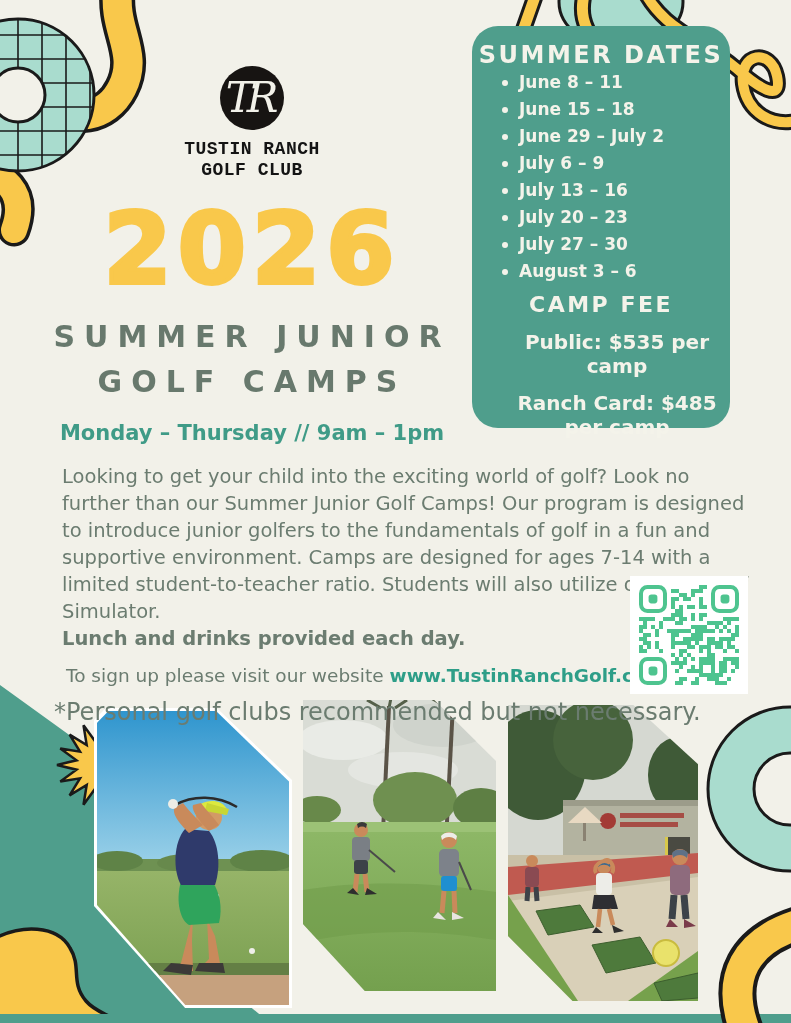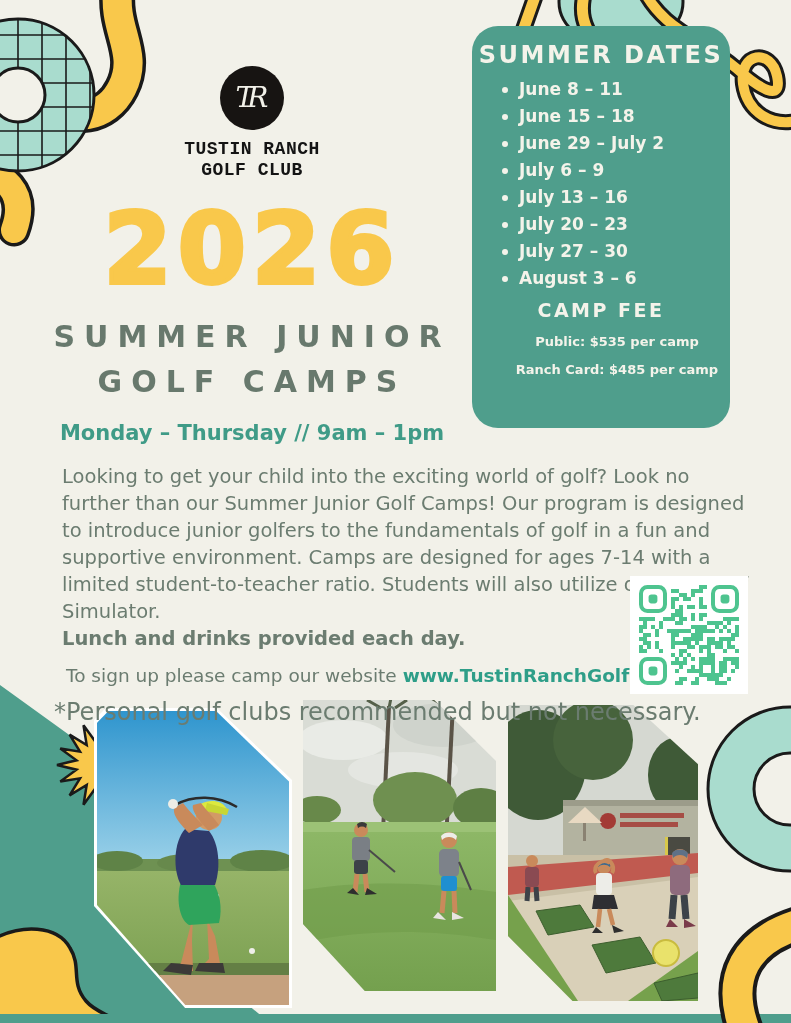--- a/index.html
+++ b/index.html
@@ -13,37 +13,37 @@
   #decor-top-right{right:0;top:0;z-index:1;}
   #decor-bottom-left{left:0;bottom:0;z-index:1;}
   #decor-bottom-right{right:0;bottom:0;z-index:4;}
   .bottom-bar{position:absolute;left:0;bottom:0;width:791px;height:9px;background:#4F9E8C;z-index:3;}
 
   
   .left-col{position:absolute;left:32px;top:66px;width:440px;text-align:center;z-index:5;}
   .logo-circle{width:64px;height:64px;background:#171412;border-radius:50%;
                margin:0 auto 9px;display:flex;align-items:center;justify-content:center;}
   .logo-monogram{color:#F2F1E9;font-family:"DejaVu Serif","Liberation Serif",serif;
-                 font-style:italic;font-size:28px;letter-spacing:-7px;padding-right:7px;line-height:1;}
+                 font-style:italic;font-size:42px;letter-spacing:-7px;padding-right:7px;line-height:1;}
   .logo-name{font-family:Liberation Mono, monospace;font-weight:700;font-size:18px;
              color:#141414;letter-spacing:.5px;line-height:1.15;}
   .year{margin-top:20px;font-size:98px;font-weight:800;color:#F9C84B;letter-spacing:6px;
         line-height:1;-webkit-text-stroke:4px #F9C84B;}
   .title{margin-top:16px;font-size:30px;font-weight:800;color:#68796D;letter-spacing:9px;line-height:1.5;}
   .schedule{margin-top:17px;font-size:21px;font-weight:700;color:#3F9B87;}
 
   
   .panel{position:absolute;left:472px;top:26px;width:258px;height:402px;background:#4F9E8C;
          border-radius:26px;z-index:5;color:#F4F3EA;box-sizing:border-box;padding-top:15px;}
   .panel-heading{text-align:center;font-size:24px;font-weight:800;letter-spacing:2.5px;}
-  .dates{list-style:none;margin:11px 0 0;padding:0 0 0 30px;}
+  .dates{list-style:none;margin:4px 0 0;padding:0 0 0 30px;}
   .dates li{display:flex;gap:11px;font-size:17px;font-weight:600;margin-bottom:8px;line-height:19px;}
   .dates .dot{width:6px;height:6px;background:#F4F3EA;border-radius:50%;margin-top:7px;flex:none;}
-  .fee-heading{text-align:center;font-size:19px;font-weight:800;letter-spacing:2.5px;margin-top:11px;}
-  .fee-line{text-align:center;font-size:13px;font-weight:700;margin-top:13px;padding-left:32px;}
+  .fee-heading{text-align:center;font-size:22px;font-weight:800;letter-spacing:2.5px;margin-top:11px;}
+  .fee-line{text-align:center;font-size:20px;font-weight:700;margin-top:13px;padding-left:32px;}
 
   
   .body-block{position:absolute;left:62px;top:463px;width:692px;z-index:5;color:#6B7C70;}
   .paragraph{font-size:19.5px;line-height:27px;}
   .bold-line{font-size:19.5px;font-weight:700;line-height:27px;}
   .signup{font-size:18.5px;margin-top:13px;margin-left:4px;}
   .signup-link{color:#2E9E88;font-weight:700;text-decoration:none;margin-left:6px;cursor:pointer;}
   .note{font-size:24px;margin-top:12px;margin-left:-8px;}
 
   
@@ -173,21 +173,21 @@
       </ul>
     <div class="fee-heading">CAMP FEE</div>
     <div class="fee-line">Public: $535 per camp</div>
     <div class="fee-line">Ranch Card: $485 per camp</div>
   </div>
 
   <div class="body-block">
     <div class="paragraph">Looking to get your child into the exciting world of golf? Look no further than our Summer Junior Golf Camps! Our program is designed to introduce junior golfers to the fundamentals of golf in a fun and supportive environment. Camps are designed for ages 7-14 with a limited student-to-teacher ratio. Students will also utilize our new Golf Simulator.</div>
     <div class="bold-line">Lunch and drinks provided each day.</div>
     <div class="signup">
-      <span>To sign up please camp our website</span><a class="signup-link">www.TustinRanchGolf.com</a>
+      <span>To sign up please visit our website</span><a class="signup-link">www.TustinRanchGolf.com</a>
     </div>
     <div class="note">*Personal golf clubs recommended but not necessary.</div>
   </div>
 
   <div class="qr">
     <svg id="qr-svg" width="100" height="100" viewBox="0 0 25 25">
         <rect x="15" y="0" width="1" height="1" fill="#4EC48F"></rect>
         <rect x="16" y="0" width="1" height="1" fill="#4EC48F"></rect>
         <rect x="8" y="1" width="1" height="1" fill="#4EC48F"></rect>
         <rect x="9" y="1" width="1" height="1" fill="#4EC48F"></rect>

